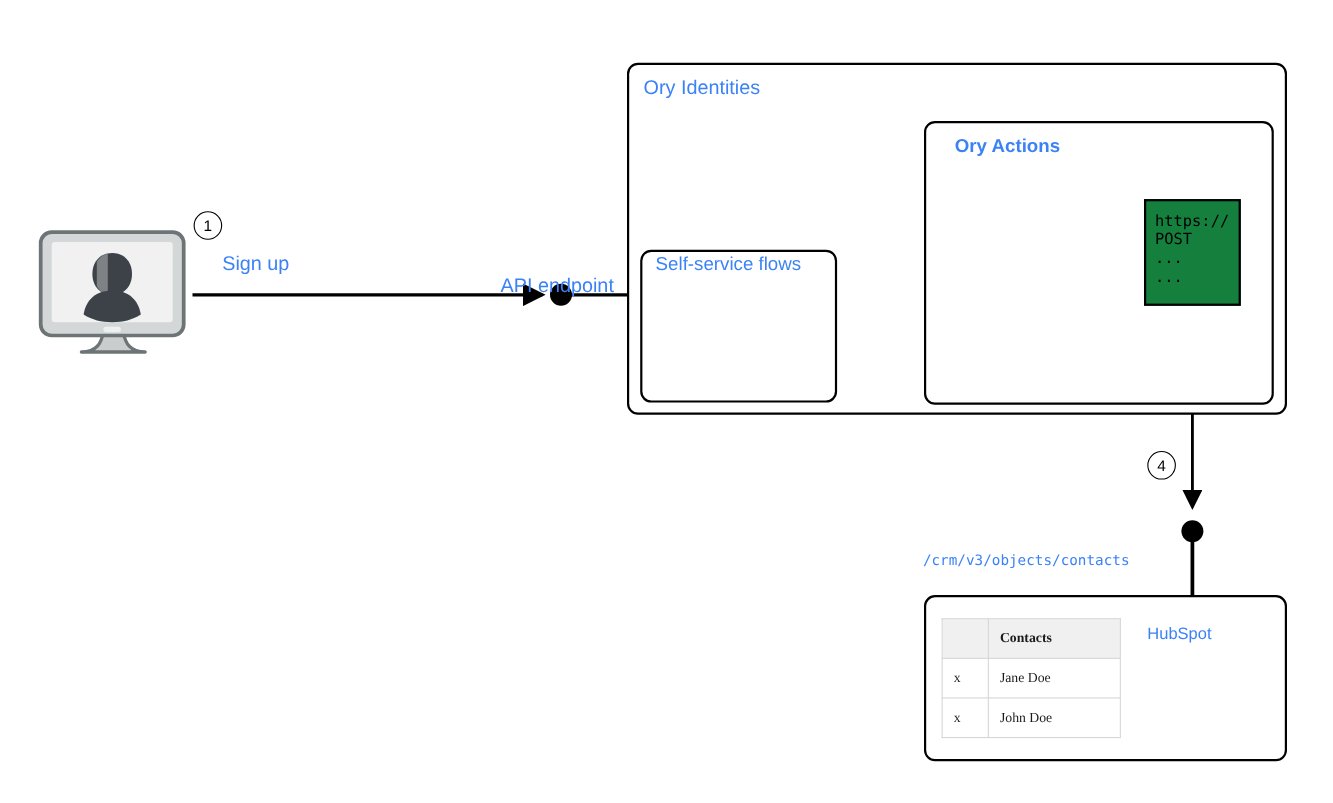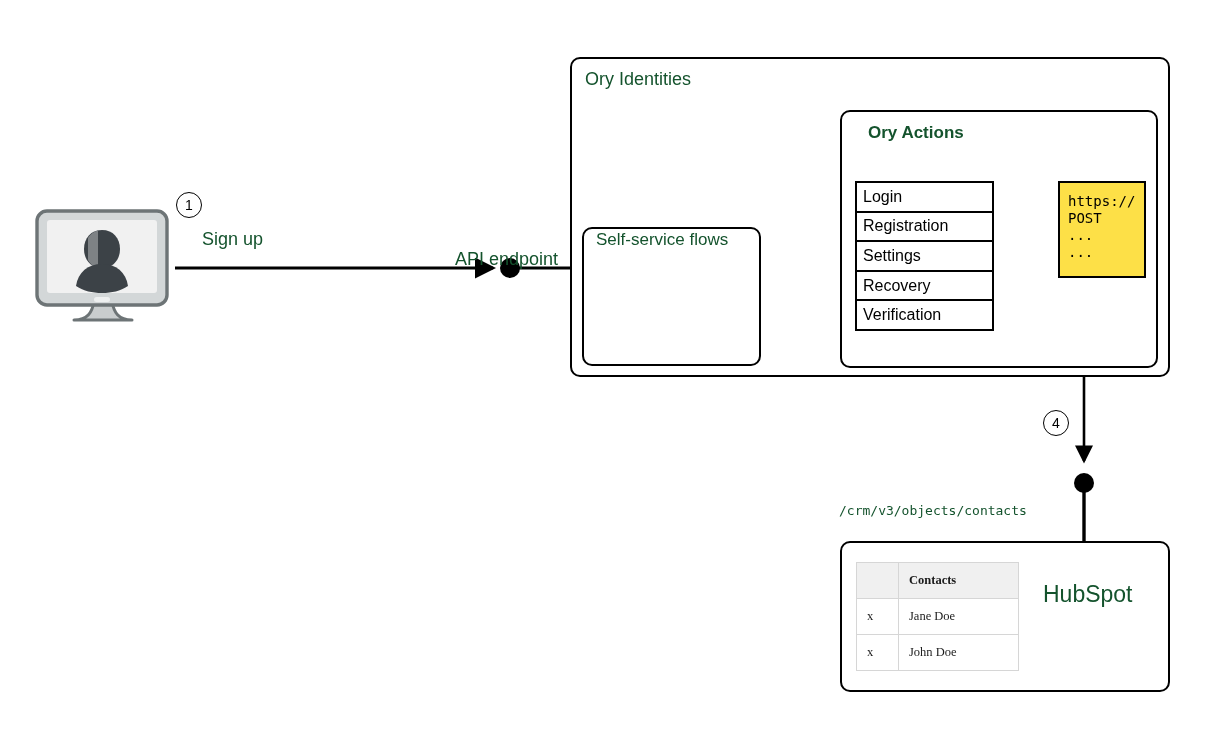--- a/index.html
+++ b/index.html
@@ -23,21 +23,21 @@
     position: absolute;
     left: 0;
     top: 0;
     width: 1212px;
     height: 730px;
   }
   .lbl {
     position: absolute;
     white-space: nowrap;
     font-family: "Liberation Sans", sans-serif;
-    color: #14532d;
+    color: #3b82f6;
     line-height: 1;
   }
   .lbl-sans-18 { font-size: 18px; }
   .lbl-sans-17 { font-size: 17px; }
   .lbl-mono-14 {
     font-family: "DejaVu Sans Mono", "Liberation Mono", monospace;
     font-size: 14px;
     letter-spacing: 0px;
   }
   .lbl-mono-15 {
@@ -63,22 +63,21 @@
     position: absolute;
     box-sizing: border-box;
     border: 2.4px solid #000000;
     border-radius: 10px;
     background: #ffffff;
   }
   .sqbox {
     position: absolute;
     box-sizing: border-box;
     border: 2.2px solid #000000;
-    background: #fde047;
-    margin-left: 18px;
+    background: #15803d;
   }
   .action-list {
     position: absolute;
     box-sizing: border-box;
     border: 2px solid #000000;
     background: #ffffff;
     display: flex;
     flex-direction: column;
   }
   .action-item {
@@ -175,47 +174,30 @@
 
   <div class="rbox" style="left:570px; top:57px; width:600px; height:320px;"></div>
   <div class="lbl lbl-sans-18" style="left:585px; top:70px;">Ory Identities</div>
 
   <div class="rbox" style="left:582px; top:227px; width:179px; height:139px; border-width:2px;"></div>
   <div class="lbl lbl-sans-17" style="left:596px; top:231px;">Self-service flows</div>
 
   <div class="rbox" style="left:840px; top:110px; width:318px; height:258px; border-width:2.2px;"></div>
   <div class="lbl lbl-sans-17" style="left:868px; top:124px;font-weight:bold;">Ory Actions</div>
 
-  <div class="action-list" style="left:855px; top:181px; width:139px; height:150px;">
-    <div class="action-item">
-      <span>Login</span>
-    </div>
-    <div class="action-item">
-      <span>Registration</span>
-    </div>
-    <div class="action-item">
-      <span>Settings</span>
-    </div>
-    <div class="action-item">
-      <span>Recovery</span>
-    </div>
-    <div class="action-item">
-      <span>Verification</span>
-    </div>
-  </div>
 
   <div class="sqbox" style="left:1040px; top:181px; width:88px; height:97px; padding:10px 0 0 8px;">
     <div class="lbl-mono-14" style="line-height:17px;">https://</div>
     <div class="lbl-mono-14" style="line-height:17px;">POST</div>
     <div class="lbl-mono-14" style="line-height:17px;">...</div>
     <div class="lbl-mono-14" style="line-height:17px;">...</div>
   </div>
 
   <div class="rbox" style="left:840px; top:541px; width:330px; height:151px; border-width:2.6px;"></div>
-  <div class="lbl lbl-sans-18" style="left:1043px; top:583px; font-size:23px;text-align:center;">HubSpot</div>
+  <div class="lbl lbl-sans-18" style="left:1043px; top:569px; font-size:15px;text-align:center;">HubSpot</div>
 
   <table class="crm-table" style="left:856px; top:562px;">
     <thead>
       <tr>
         <th class="crm-col-x"></th>
         <th class="crm-col-name">Contacts</th>
       </tr>
     </thead>
     <tbody>
       <tr>

